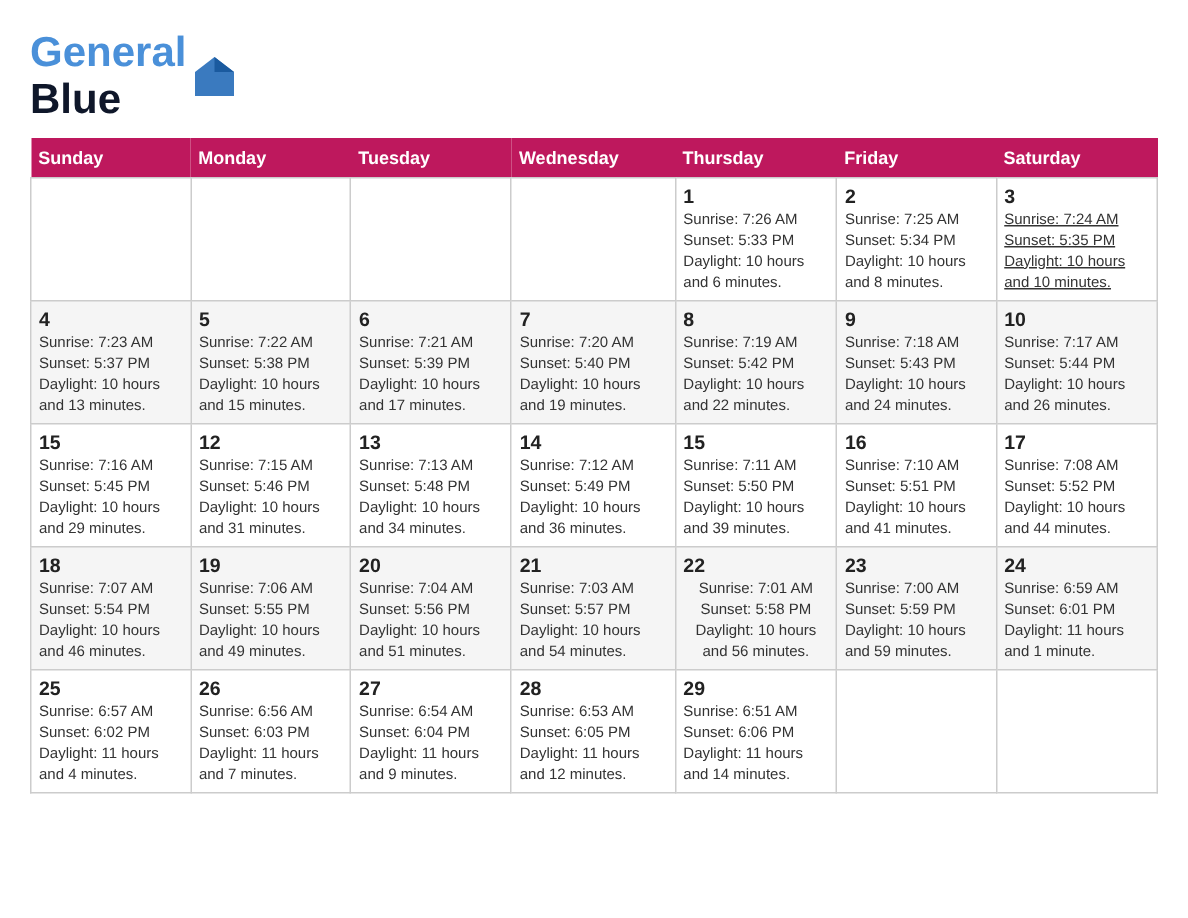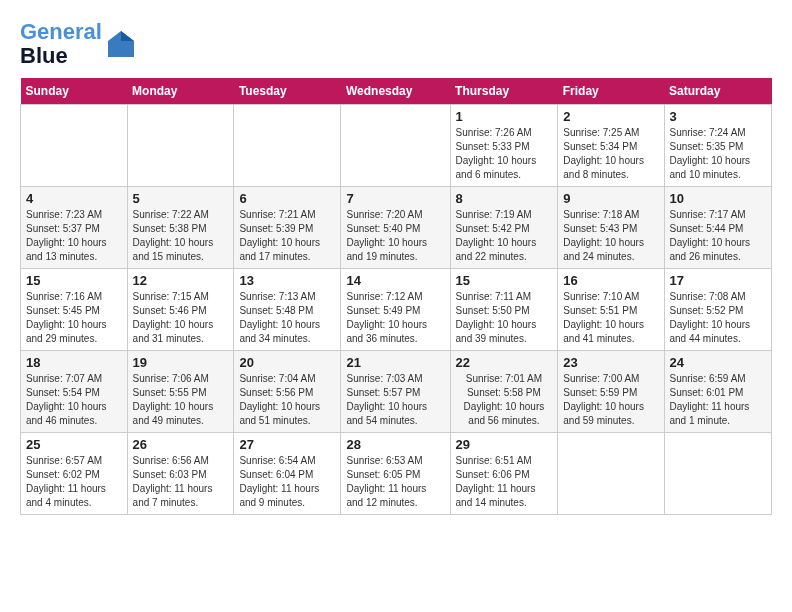--- a/index.html
+++ b/index.html
@@ -14,21 +14,21 @@
       display: flex;
       justify-content: space-between;
       align-items: flex-start;
       margin-bottom: 10px;
     }
     .logo {
       display: flex;
       align-items: center;
     }
     .logo-text {
-      font-size: 22px;
+      font-size: 28px;
       font-weight: bold;
       color: #333;
       line-height: 1.1;
     }
     .logo-text span {
       color: #4a90d9;
     }
     .logo-icon {
       width: 30px;
       height: 30px;
@@ -134,21 +134,21 @@
         </td>
         <td>
           <div class="day-num">2</div>
           <div class="day-info" style="white-space: pre-line;">Sunrise: 7:25 AM
 Sunset: 5:34 PM
 Daylight: 10 hours
 and 8 minutes.</div>
         </td>
         <td>
           <div class="day-num">3</div>
-          <div class="day-info" style="white-space: pre-line;">Sunrise: 7:24 AM
+          <div class="day-info" style="white-space: pre-line; text-decoration: underline;">Sunrise: 7:24 AM
 Sunset: 5:35 PM
 Daylight: 10 hours
 and 10 minutes.</div>
         </td>
       </tr>
       <tr>
         <td>
           <div class="day-num">4</div>
           <div class="day-info" style="white-space: pre-line;">Sunrise: 7:23 AM
 Sunset: 5:37 PM

